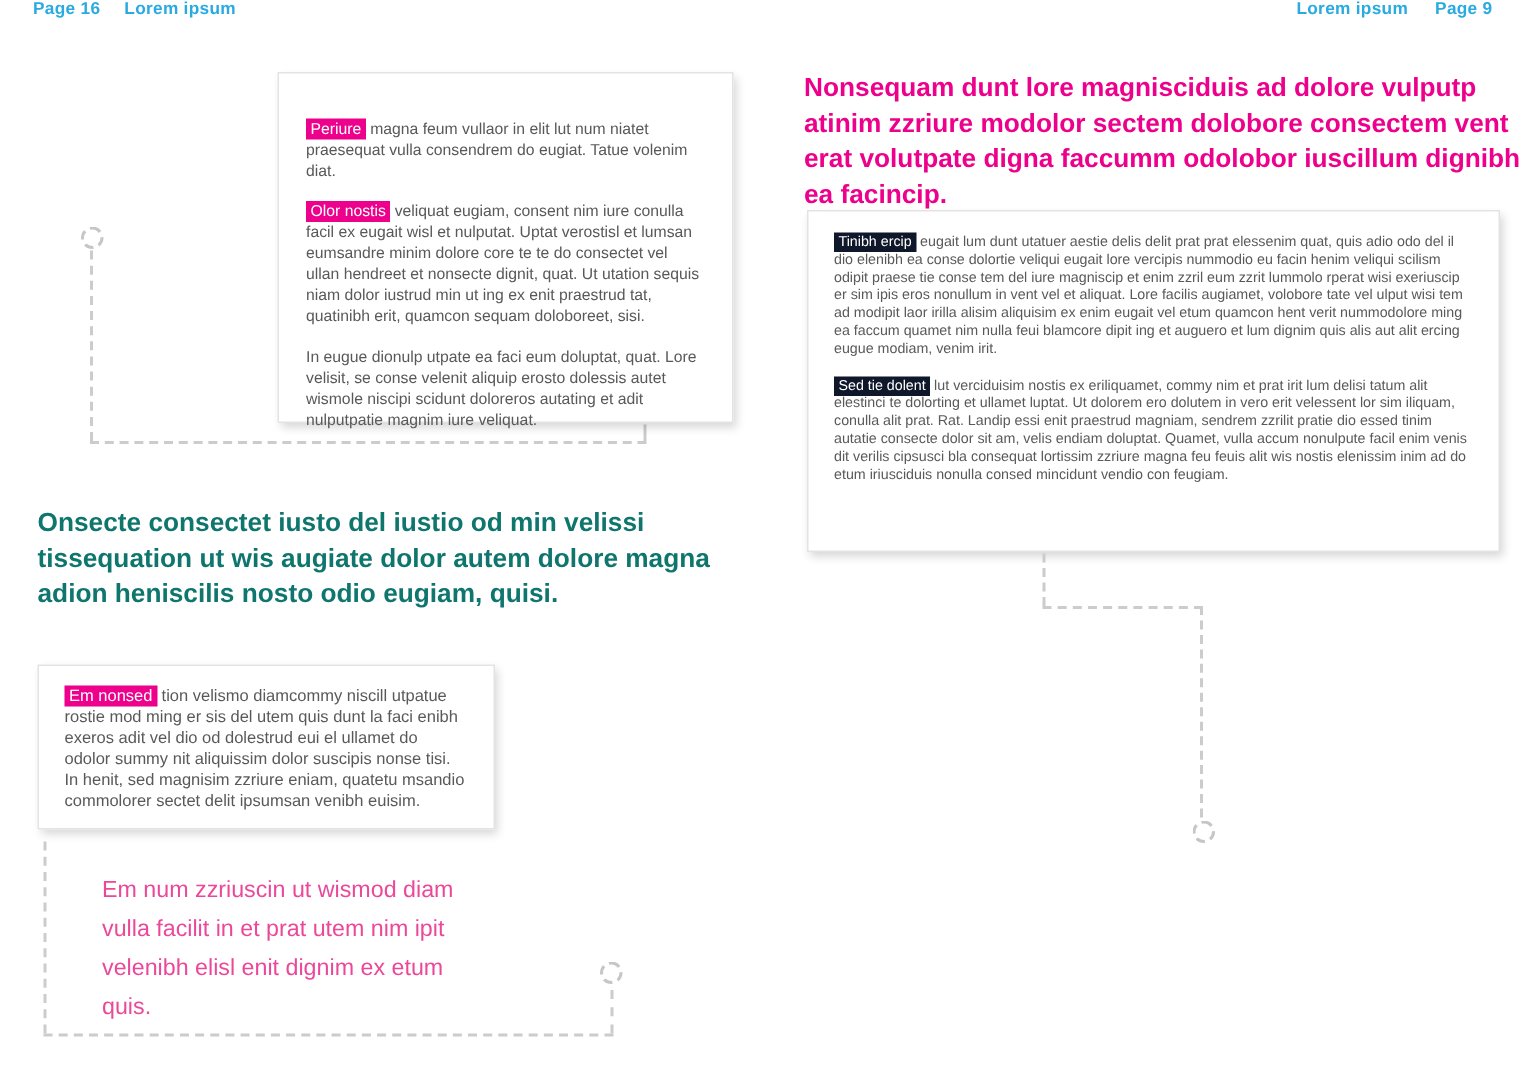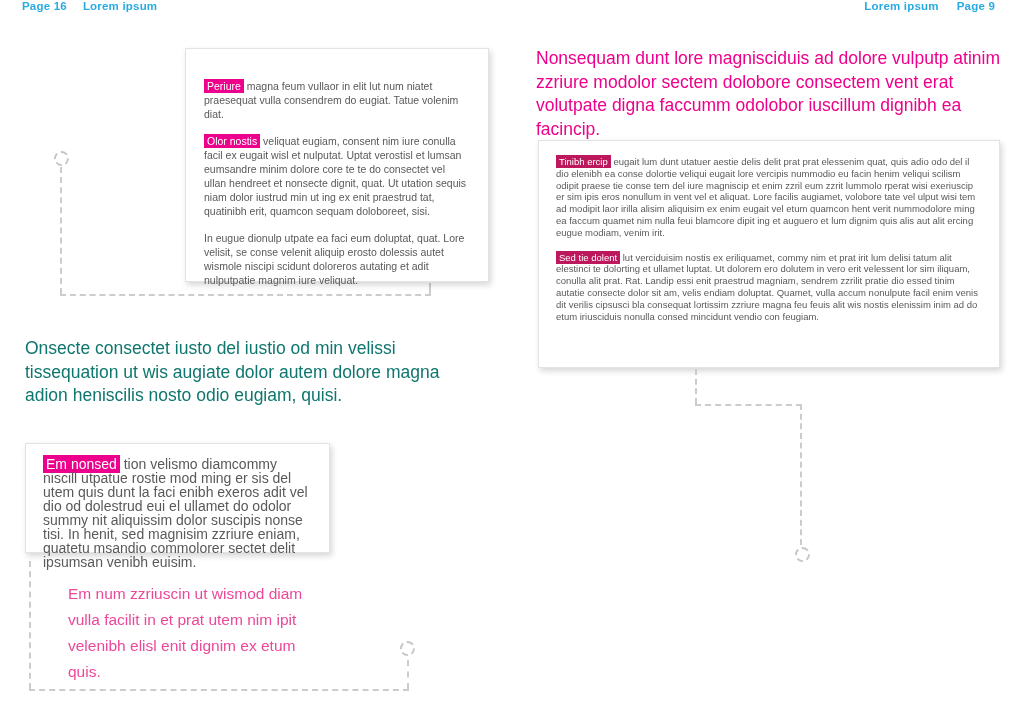--- a/index.html
+++ b/index.html
@@ -18,28 +18,28 @@
   .note-box {
     position:absolute; background:#fff; border:1px solid #e3e3e3;
     box-shadow:2px 3px 6px rgba(0,0,0,0.16);
     color:#595959; box-sizing:border-box;
   }
   .note-box p { margin:0 0 13px 0; }
   .note-box p:last-child { margin-bottom:0; }
 
   .box-top-left   { left:185px; top:48px;  width:304px; height:234px; padding:30px 18px; font-size:10.5px; line-height:14px; }
   .box-right      { left:538px; top:140px; width:462px; height:228px; padding:15px 17px; font-size:9.5px;  line-height:11.8px; }
-  .box-bottom-left{ left:25px;  top:443px; width:305px; height:110px; padding:13px 17px; font-size:14px; line-height:14px; }
+  .box-bottom-left{ left:25px;  top:443px; width:305px; height:110px; padding:13px 17px; font-size:11px; line-height:14px; }
 
   .hl { color:#ffffff; padding:1px 3px; }
   .hl.magenta { background:#EC008C; }
-  .hl.cyan    { background:#be185d; }
+  .hl.cyan    { background:#0f172a; }
 
   
-  .headline { position:absolute; font-size:17.5px; line-height:23.5px; font-weight:normal; }
+  .headline { position:absolute; font-size:17.5px; line-height:23.5px; font-weight:bold; }
   .headline.magenta   { left:536px; top:47px;  width:478px; color:#EC008C; }
   .headline.cyan-left { left:25px;  top:337px; width:452px; color:#0f766e; }
   .callout { position:absolute; left:68px; top:581px; width:242px;
     font-size:15.5px; line-height:26px; color:#ec4899; }
 
   
   .dash-v { position:absolute; width:0; border-left:2px dashed #cccccc; }
   .dash-h { position:absolute; height:0; border-top:2px dashed #cccccc; }
   .dash-circle { position:absolute; width:11px; height:11px;
     border:2px dashed #c6c6c6; border-radius:50%; }

